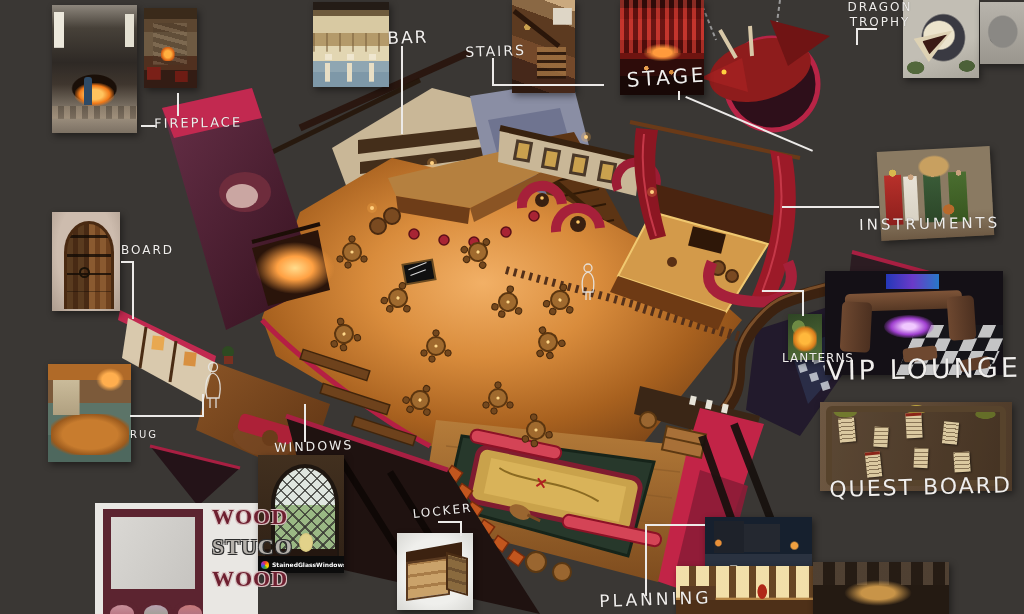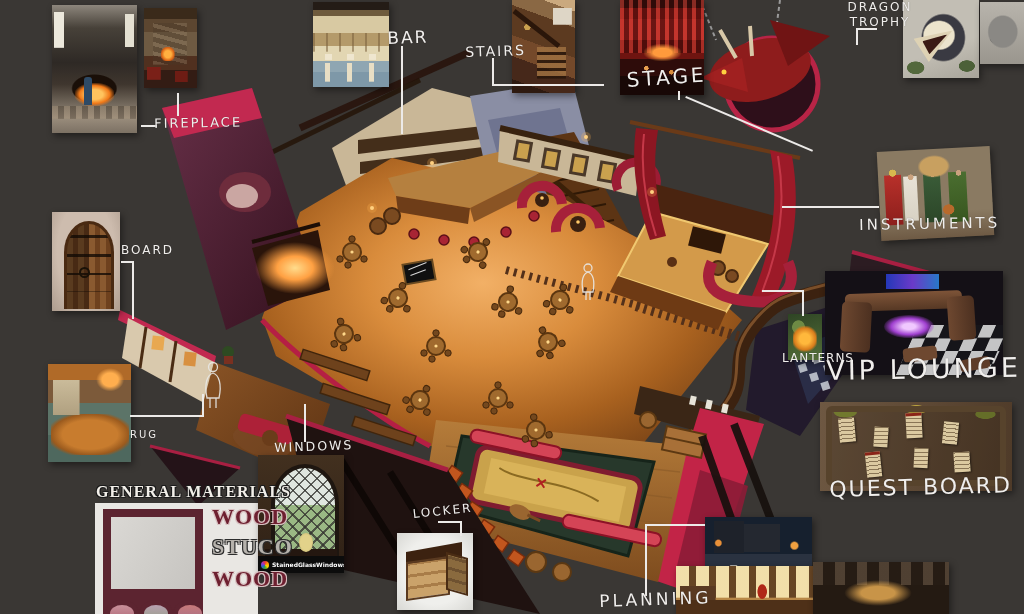--- a/index.html
+++ b/index.html
@@ -527,21 +527,20 @@
   </div>
   <div class="photo ph-lock">
     <span class="c-top"></span>
     <span class="c-front"></span>
     <span class="c-side"></span>
   </div>
   <div class="photo ph-p1"></div>
   <div class="photo ph-p2"></div>
   <div class="photo ph-p3"></div>
 
-  <div class="mat-title">GENERAL MATERIALS</div>
   <div class="mat-card">
     <div class="mat-frame"></div>
     <div class="mat-arches">
       <i class="a1"></i>
       <i class="a2"></i>
       <i class="a3"></i>
     </div>
   </div>
   <div class="mat-lb mat-wood1">WOOD</div>
   <div class="mat-lb mat-stuco">STUCO</div>

